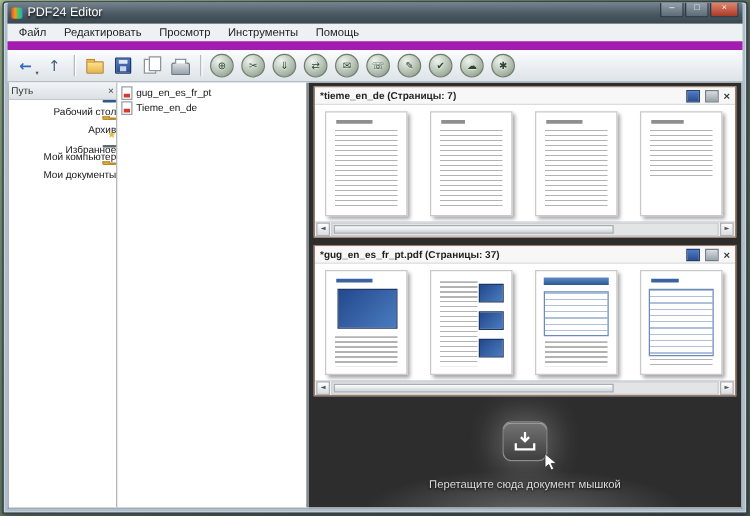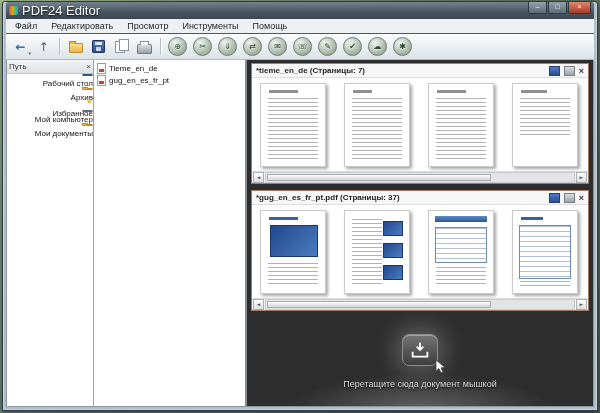--- a/index.html
+++ b/index.html
@@ -8,28 +8,28 @@
     background:linear-gradient(135deg,#a8c293 0%,#7d9878 22%,#5d705f 60%,#4d5c50 100%);}
   .window{position:absolute;top:1px;left:2px;right:2px;bottom:2px;
     background:#aebecb;border:1px solid #2e3a44;border-radius:3px 3px 0 0;
     box-shadow:inset 0 0 0 1px rgba(255,255,255,.35),0 2px 6px rgba(0,0,0,.5);
     display:flex;flex-direction:column;padding:0 3px 3px;}
   
   .titlebar{height:17px;display:flex;align-items:center;gap:4px;padding:0 3px;color:#fff;
     background:linear-gradient(#74838f,#4a5862 55%,#3a4750);border-radius:2px 2px 0 0;}
   .app-icon{width:9px;height:9px;border-radius:2px;
     background:linear-gradient(90deg,#e74c3c,#f39c12 35%,#2ecc71 70%,#3498db);}
-  .title{font-size:13px;text-shadow:0 1px 2px #000;}
+  .title{font-size:10px;text-shadow:0 1px 2px #000;}
   .winbtns{margin-left:auto;display:flex;gap:1px;align-self:flex-start;}
   .wbtn{width:17px;height:11px;font-size:7px;line-height:10px;text-align:center;color:#fff;
     background:linear-gradient(#93a1ac,#5c6b76);border:1px solid #2e3a42;border-top:none;
     border-radius:0 0 2px 2px;cursor:default;}
   .wbtn.close{width:21px;background:linear-gradient(#e2876f,#a83a27);}
   
-  .menubar{height:14px;background:#eef1f4;border-bottom:1px solid #a21caf;
+  .menubar{height:14px;background:#eef1f4;border-bottom:7px solid #a21caf;
     display:flex;align-items:center;padding-left:2px;font-size:9px;color:#1e1e1e;}
   .menu-item{padding:0 7px;}
   
   .toolbar{height:25px;background:linear-gradient(#fbfcfd,#dde3e8);
     border-bottom:1px solid #b2bac1;display:flex;align-items:center;gap:2px;padding:0 4px;}
   .tb{display:flex;align-items:center;justify-content:center;}
   .tb.sq{width:21px;height:20px;border-radius:2px;position:relative;}
   .g{font-family:"DejaVu Sans",sans-serif;font-size:12px;color:#41607f;line-height:1;}
   .g.blue{color:#2e6db4;font-weight:bold;}
   .dd{position:absolute;right:0;bottom:1px;font-size:5px;color:#556;font-family:"DejaVu Sans",sans-serif;}
@@ -213,25 +213,25 @@
         </div>
         <div class="titem">
           <span class="i-fold"></span>
           <span>Мои документы</span>
         </div>
       </div>
 
       <div class="file-panel">
         <div class="fitem">
           <span class="i-page"></span>
-          <span>Tieme_en_de</span>
+          <span>gug_en_es_fr_pt</span>
         </div>
         <div class="fitem">
           <span class="i-page"></span>
-          <span>gug_en_es_fr_pt</span>
+          <span>Tieme_en_de</span>
         </div>
       </div>
 
       <div class="main">
 
         <div class="doc">
           <div class="dhead">
             <span class="dtitle">*tieme_en_de (Страницы: 7)</span>
             <span class="dicons">
               <span class="mi save"></span>

